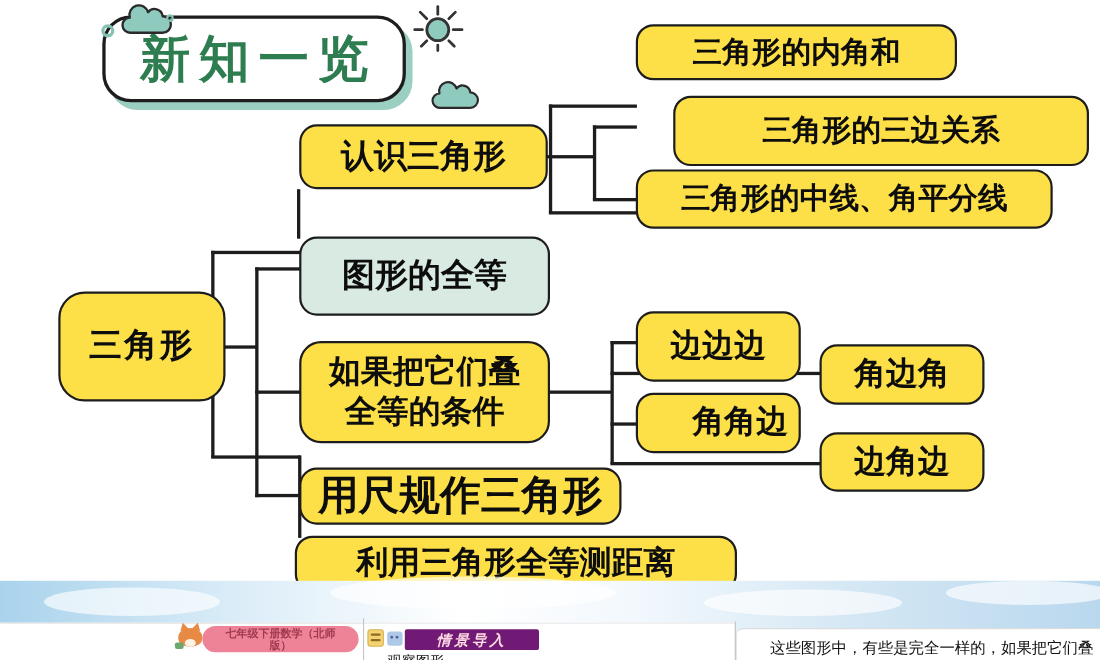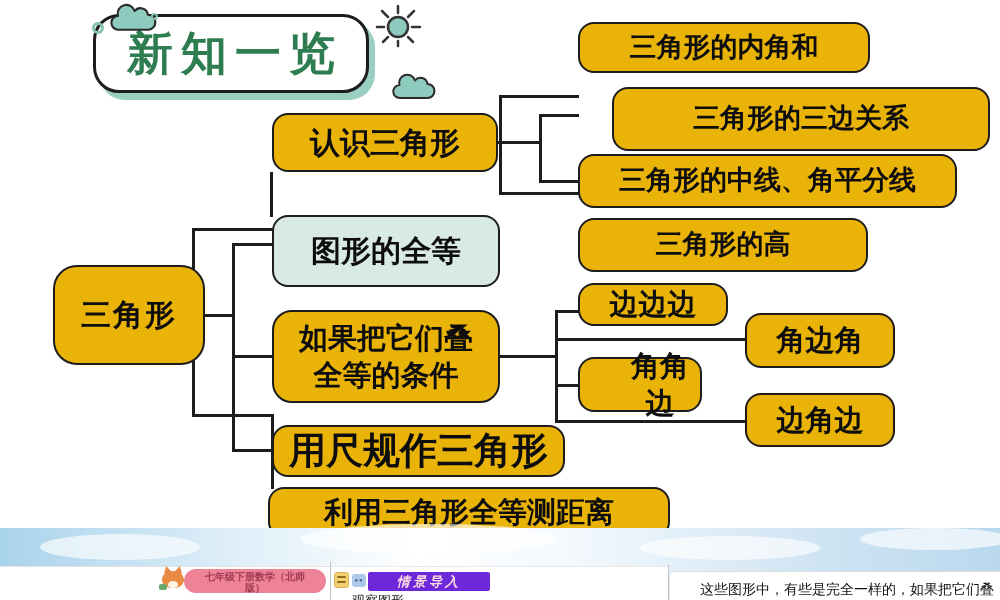--- a/index.html
+++ b/index.html
@@ -2,21 +2,21 @@
 <html><head>
 <meta charset="utf-8">
 <style>
   html,body{margin:0;padding:0;background:#ffffff;}
   #stage{
     position:relative;width:1000px;height:600px;overflow:hidden;background:#ffffff;
     font-family:"Liberation Sans",sans-serif;color:#0d0d0d;
   }
   
   .node{
-    position:absolute;box-sizing:border-box;background:#eab308;
+    position:absolute;box-sizing:border-box;background:#fde047;
     border:2.5px solid #1d1d1d;border-radius:16px;
     display:flex;align-items:center;justify-content:center;
     font-weight:600;color:#0d0d0d;text-align:center;line-height:1.25;
   }
   .node.hl{background:#d9eae3;}
   
   .lh{position:absolute;height:2.5px;background:#1d1d1d;}
   .lv{position:absolute;width:2.5px;background:#1d1d1d;}
   
   .banner{
@@ -52,21 +52,21 @@
   .fox .muzzle{position:absolute;left:6px;bottom:0;width:10px;height:7px;background:#fdf3e7;border-radius:50% 50% 45% 45%;}
   .fox .book{position:absolute;left:-3px;bottom:-2px;width:8px;height:6px;background:#6aa86f;border-radius:2px;}
   .bubble-y{position:absolute;left:334px;top:572px;width:15px;height:16px;z-index:3;
     background:#f4d271;border-radius:3px;border:1px solid #d8b254;box-sizing:border-box;}
   .bubble-y i{display:block;height:2px;background:#8a6d22;margin:3px 2px 0 2px;border-radius:1px;}
   .bubble-b{position:absolute;left:352px;top:574px;width:14px;height:13px;z-index:3;
     background:#aec9e8;border-radius:3px;color:#46639e;font-size:6px;line-height:13px;
     text-align:center;letter-spacing:1px;font-weight:bold;}
   .badge{
     position:absolute;left:368px;top:572px;width:122px;height:19px;z-index:3;
-    background:#6d28d9;color:#ffdce2;font-size:13px;font-weight:bold;font-style:italic;
+    background:#701a75;color:#ffdce2;font-size:13px;font-weight:bold;font-style:italic;
     letter-spacing:3px;text-align:center;line-height:19px;border-radius:2px;
     font-family:"Liberation Serif",serif;
   }
   .caption{position:absolute;left:352px;top:592px;z-index:3;font-size:13px;color:#1a1a1a;}
   .dialog-text{position:absolute;left:700px;top:581px;z-index:3;font-size:14px;color:#111;white-space:nowrap;}
 </style>
 </head>
 <body>
 
 <div id="stage">
@@ -134,27 +134,26 @@
   <div class="node" style="left:272px;top:425px;width:293px;height:52px;font-size:37px;">用尺规作三角形</div>
 
   <div class="node" style="left:268px;top:487px;width:402px;height:51px;font-size:29px;">利用三角形全等测距离</div>
 
   <div class="node" style="left:578px;top:22px;width:292px;height:51px;font-size:27px;">三角形的内角和</div>
 
   <div class="node" style="left:612px;top:87px;width:378px;height:64px;font-size:27px;">三角形的三边关系</div>
 
   <div class="node" style="left:578px;top:154px;width:379px;height:54px;font-size:27px;">三角形的中线、角平分线</div>
 
-  <div class="node" style="left:578px;top:218px;width:290px;height:54px;font-size:27px;">三角形的高</div>
 
-  <div class="node" style="left:578px;top:283px;width:150px;height:43px;font-size:29px;">边边边</div>
+  <div class="node" style="left:578px;top:283px;width:150px;height:64px;font-size:29px;">边边边</div>
 
   <div class="node" style="left:745px;top:313px;width:150px;height:55px;font-size:29px;">角边角</div>
 
-  <div class="node" style="left:578px;top:357px;width:124px;height:55px;font-size:29px;padding-left:40px;">角角边</div>
+  <div class="node" style="left:578px;top:357px;width:150px;height:55px;font-size:29px;padding-left:40px;">角角边</div>
 
   <div class="node" style="left:745px;top:393px;width:150px;height:54px;font-size:29px;">边角边</div>
 
   <div class="sky">
     <div class="sky-blob" style="left:40px;top:6px;width:160px;height:26px;"></div>
     <div class="sky-blob" style="left:300px;top:-4px;width:260px;height:30px;"></div>
     <div class="sky-blob" style="left:640px;top:8px;width:180px;height:24px;"></div>
     <div class="sky-blob" style="left:860px;top:0px;width:150px;height:22px;"></div>
   </div>
   <div class="panel" style="left:0;top:566px;width:330px;height:34px;border-top:1px solid #e2e2e2;"></div>

